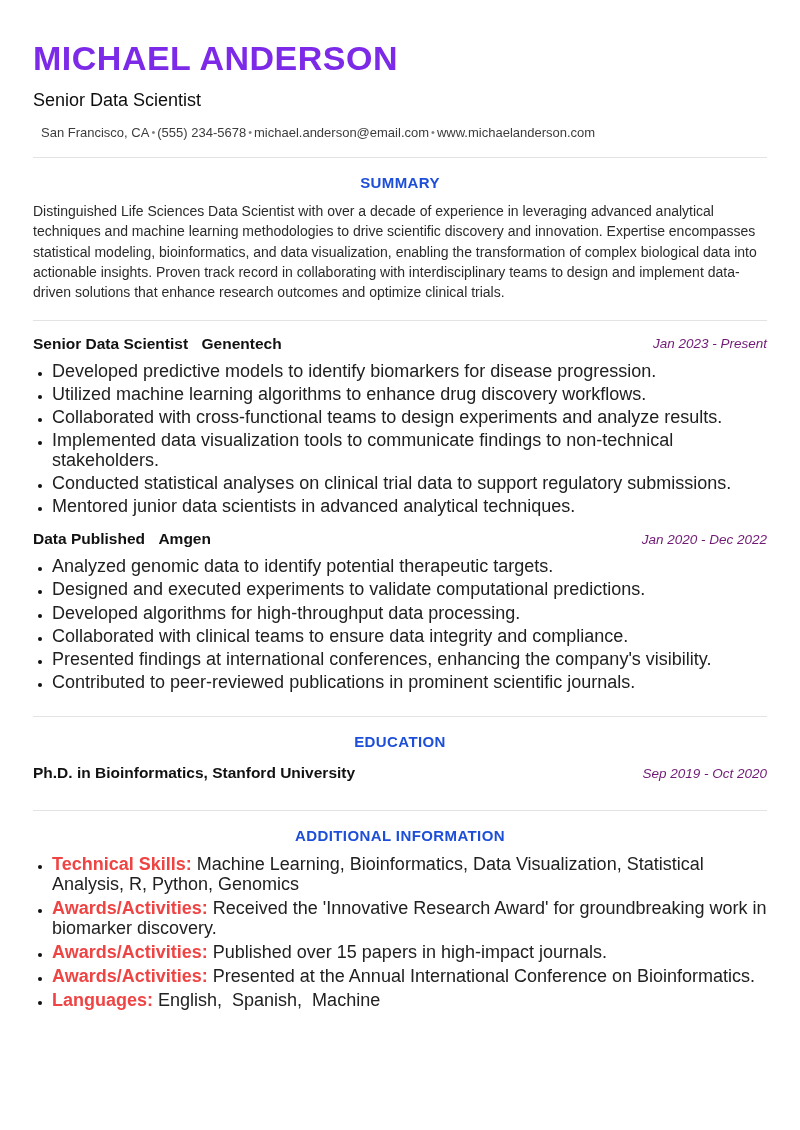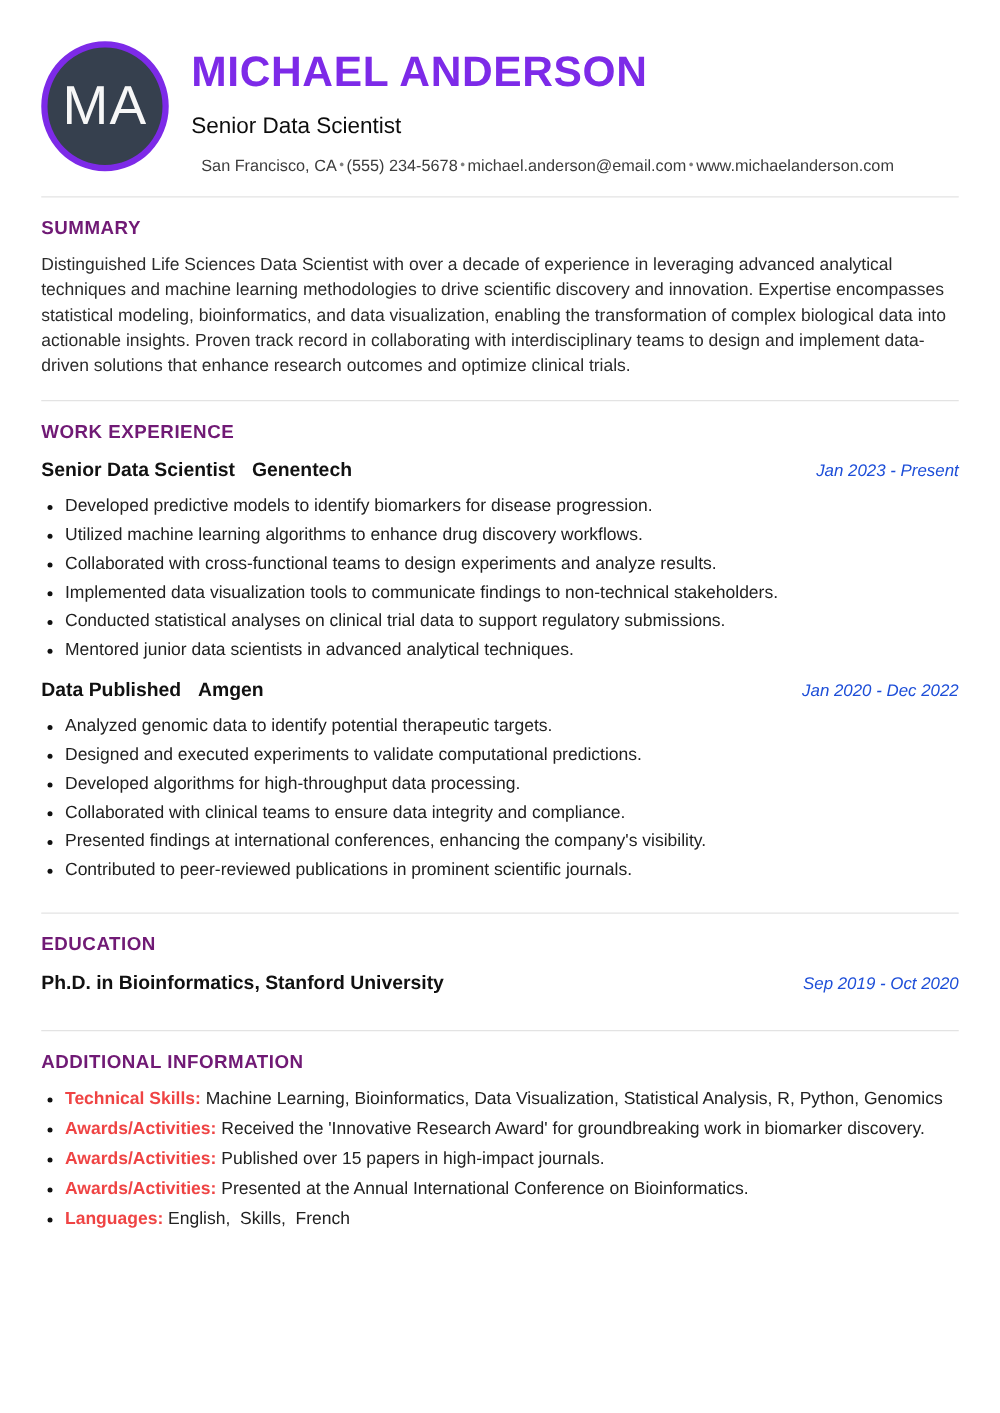--- a/index.html
+++ b/index.html
@@ -67,21 +67,22 @@
   .divider {
     border: none;
     border-top: 1px solid #e3e3e3;
     margin: 17px 0 0;
   }
   .section-heading {
     margin-top: 16px;
     font-size: 15px;
     font-weight: 700;
     letter-spacing: 0.4px;
-    color: #701a75;
+    color: #1d4ed8;
+    text-align: center;
   }
   .summary-text {
     margin-top: 10px;
     font-size: 14px;
     line-height: 20.4px;
     color: #2b2b2b;
   }
 
   
   .job-header {
@@ -92,31 +93,31 @@
   }
   .job-role, .job-company, .degree {
     font-size: 15.5px;
     font-weight: 700;
     color: #111;
   }
   .job-company { margin-left: 9px; }
   .job-dates {
     font-size: 13.5px;
     font-style: italic;
-    color: #1d4ed8;
+    color: #701a75;
     flex: 0 0 auto;
   }
 
   ul.bullets {
     margin: 9px 0 4px;
     padding-left: 19px;
     list-style: disc;
   }
   ul.bullets li {
-    font-size: 14px;
+    font-size: 18px;
     line-height: 19.6px;
     color: #212121;
     margin-bottom: 3.5px;
   }
   ul.bullets li::marker { color: #111; font-size: 12px; }
 
   .work-job + .work-job { margin-top: 8px; }
 
   
   ul.addl { margin-top: 11px; }
@@ -125,23 +126,20 @@
   .addl-text { white-space: pre-wrap; }
 
   section.last { margin-bottom: 40px; }
 </style>
 </head>
 <body>
 
 <div class="page">
 
   <header class="header">
-    <div class="avatar">
-      <span class="avatar-initials">MA</span>
-    </div>
     <div class="header-text">
       <h1 class="name">MICHAEL ANDERSON</h1>
       <div class="job-title-line">Senior Data Scientist</div>
       <div class="contact-row">
         <span>San Francisco, CA</span>
         <span class="sep">•</span>
         <span>(555) 234-5678</span>
         <span class="sep">•</span>
         <span>michael.anderson@email.com</span>
         <span class="sep">•</span>
@@ -153,21 +151,20 @@
   <hr class="divider">
 
   <section>
     <h2 class="section-heading">SUMMARY</h2>
     <p class="summary-text">Distinguished Life Sciences Data Scientist with over a decade of experience in leveraging advanced analytical techniques and machine learning methodologies to drive scientific discovery and innovation. Expertise encompasses statistical modeling, bioinformatics, and data visualization, enabling the transformation of complex biological data into actionable insights. Proven track record in collaborating with interdisciplinary teams to design and implement data-driven solutions that enhance research outcomes and optimize clinical trials.</p>
   </section>
 
   <hr class="divider">
 
   <section>
-    <h2 class="section-heading">WORK EXPERIENCE</h2>
 
     <div class="work-job">
       <div class="job-header">
         <div>
           <span class="job-role">Senior Data Scientist</span>
           <span class="job-company">Genentech</span>
         </div>
         <span class="job-dates">Jan 2023 - Present</span>
       </div>
       <ul class="bullets">
@@ -211,17 +208,17 @@
 
   <hr class="divider" style="margin-top:28px;">
 
   <section class="last">
     <h2 class="section-heading">ADDITIONAL INFORMATION</h2>
     <ul class="bullets addl">
       <li><span class="addl-label">Technical Skills:</span> <span class="addl-text">Machine Learning, Bioinformatics, Data Visualization, Statistical Analysis, R, Python, Genomics</span></li>
       <li><span class="addl-label">Awards/Activities:</span> <span class="addl-text">Received the 'Innovative Research Award' for groundbreaking work in biomarker discovery.</span></li>
       <li><span class="addl-label">Awards/Activities:</span> <span class="addl-text">Published over 15 papers in high-impact journals.</span></li>
       <li><span class="addl-label">Awards/Activities:</span> <span class="addl-text">Presented at the Annual International Conference on Bioinformatics.</span></li>
-      <li><span class="addl-label">Languages:</span> <span class="addl-text">English,  Skills,  French</span></li>
+      <li><span class="addl-label">Languages:</span> <span class="addl-text">English,  Spanish,  Machine</span></li>
     </ul>
   </section>
 
 </div>
 
 </body></html>

